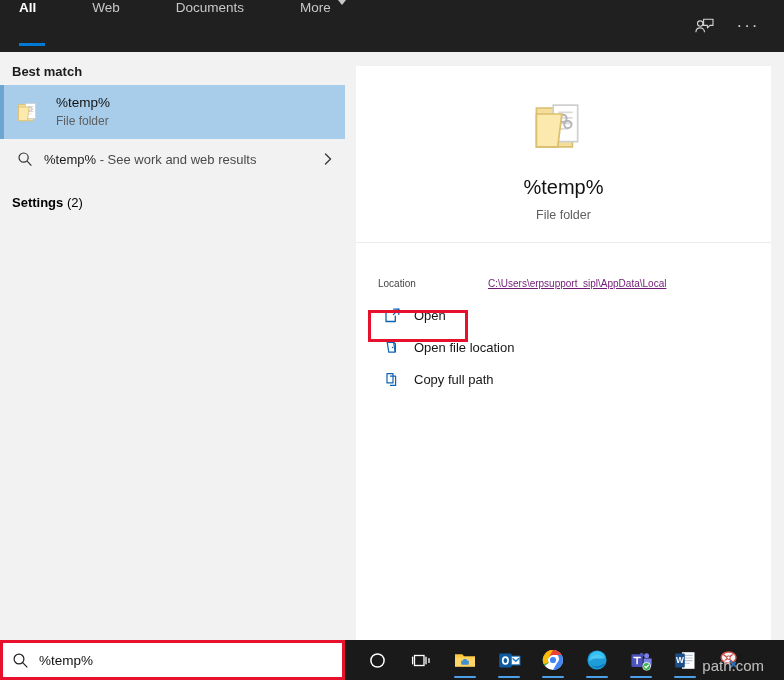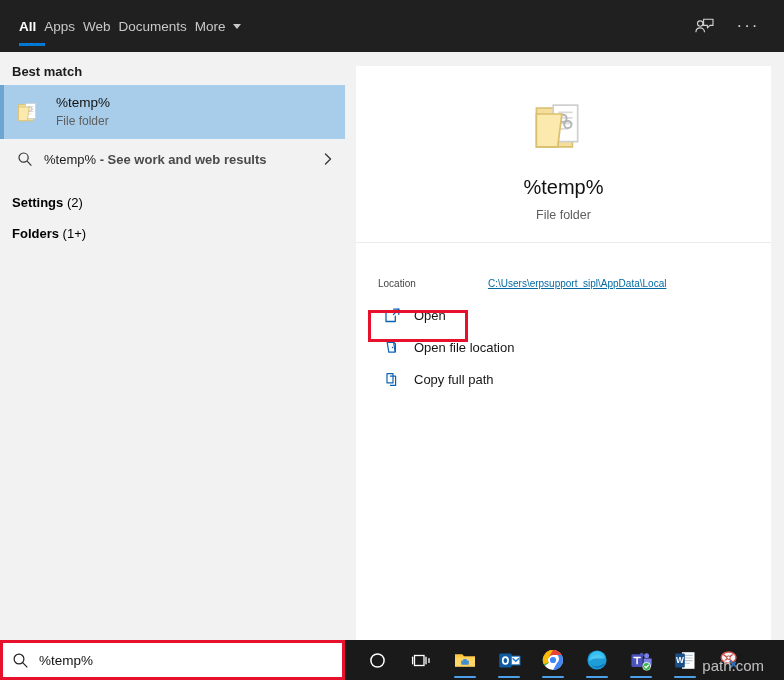--- a/index.html
+++ b/index.html
@@ -32,22 +32,21 @@
     width: 784px;
     height: 52px;
     background: #202020;
     display: flex;
     align-items: flex-start;
   }
   .tab {
     position: relative;
     height: 52px;
     display: flex;
-    align-items: center;
-    padding: 0 4px;
+    padding: 0 28px;
     color: #c8c8c8;
     font-size: 13.5px;
     cursor: default;
     user-select: none;
     box-sizing: border-box;
   }
   .tab.first { padding-left: 19px; }
   .tab.active { color: #ffffff; font-weight: bold; }
   .tab.active::after {
     content: "";
@@ -130,21 +129,21 @@
   .web-row {
     display: flex;
     align-items: center;
     height: 40px;
     padding-left: 12px;
     cursor: default;
     user-select: none;
   }
   .web-row .magnify { width: 26px; flex: 0 0 26px; display:flex; align-items:center; justify-content:center; }
   .web-row .weblabel { font-size: 13px; color: #1b1b1b; padding-left: 6px; flex: 1; }
-  .web-row .weblabel .dim { color: #4a4a4a; font-weight: bold; }
+  .web-row .weblabel .dim { color: #4a4a4a; }
   .web-row .chev { width: 34px; display:flex; align-items:center; justify-content:center; color:#3a3a3a; }
 
   .group-heading {
     font-size: 13px;
     font-weight: bold;
     color: #000000;
     padding: 16px 0 0 12px;
     user-select: none;
   }
   .group-heading .cnt { font-weight: normal; }
@@ -180,21 +179,21 @@
   }
   #location-row {
     display: flex;
     align-items: flex-end;
     height: 46px;
     padding-left: 22px;
     font-size: 10px;
   }
   #location-label { color: #444444; width: 110px; flex: 0 0 110px; user-select:none; }
   #location-value {
-    color: #0369a1;
+    color: #701a75;
     text-decoration: underline;
     cursor: pointer;
   }
   #actions { padding-top: 10px; }
   .action-row {
     position: relative;
     display: flex;
     align-items: center;
     height: 32px;
     margin-bottom: 0;
@@ -292,23 +291,20 @@
 </head>
 <body>
 
 <div id="search-flyout">
 
   <div id="tabbar">
     <div class="tab first active">
       <span>All</span>
     </div>
     <div class="tab">
-      <span>Apps</span>
-    </div>
-    <div class="tab">
       <span>Web</span>
     </div>
     <div class="tab">
       <span>Documents</span>
     </div>
     <div class="tab">
       <span>More</span>
       <span class="caret"></span>
     </div>
 
@@ -358,22 +354,20 @@
       <div class="chev">
         <svg width="12" height="14" viewBox="0 0 12 14" fill="none">
           <path d="M3.5 2l5 5-5 5" stroke="#3a3a3a" stroke-width="1.4" stroke-linecap="round" stroke-linejoin="round"></path>
         </svg>
       </div>
     </div>
 
     <div class="group-heading"><span>Settings</span>
       <span class="cnt">(2)</span></div>
 
-    <div class="group-heading"><span>Folders</span>
-      <span class="cnt">(1+)</span></div>
 
   </div>
 
   <div id="preview-pane">
 
     <div id="preview-hero">
       <div style="line-height:0;">
         <svg width="72" height="72" viewBox="0 0 30 30">
           <path d="M3.5 7.5h8l2 2.2h5v14H3.5z" fill="#f5dd9a" stroke="#d9bf6e" stroke-width="0.7"></path>
           <path d="M10.5 6.3h10.2v15.2H10.5z" fill="#ffffff" stroke="#cfcfcf" stroke-width="0.7"></path>

